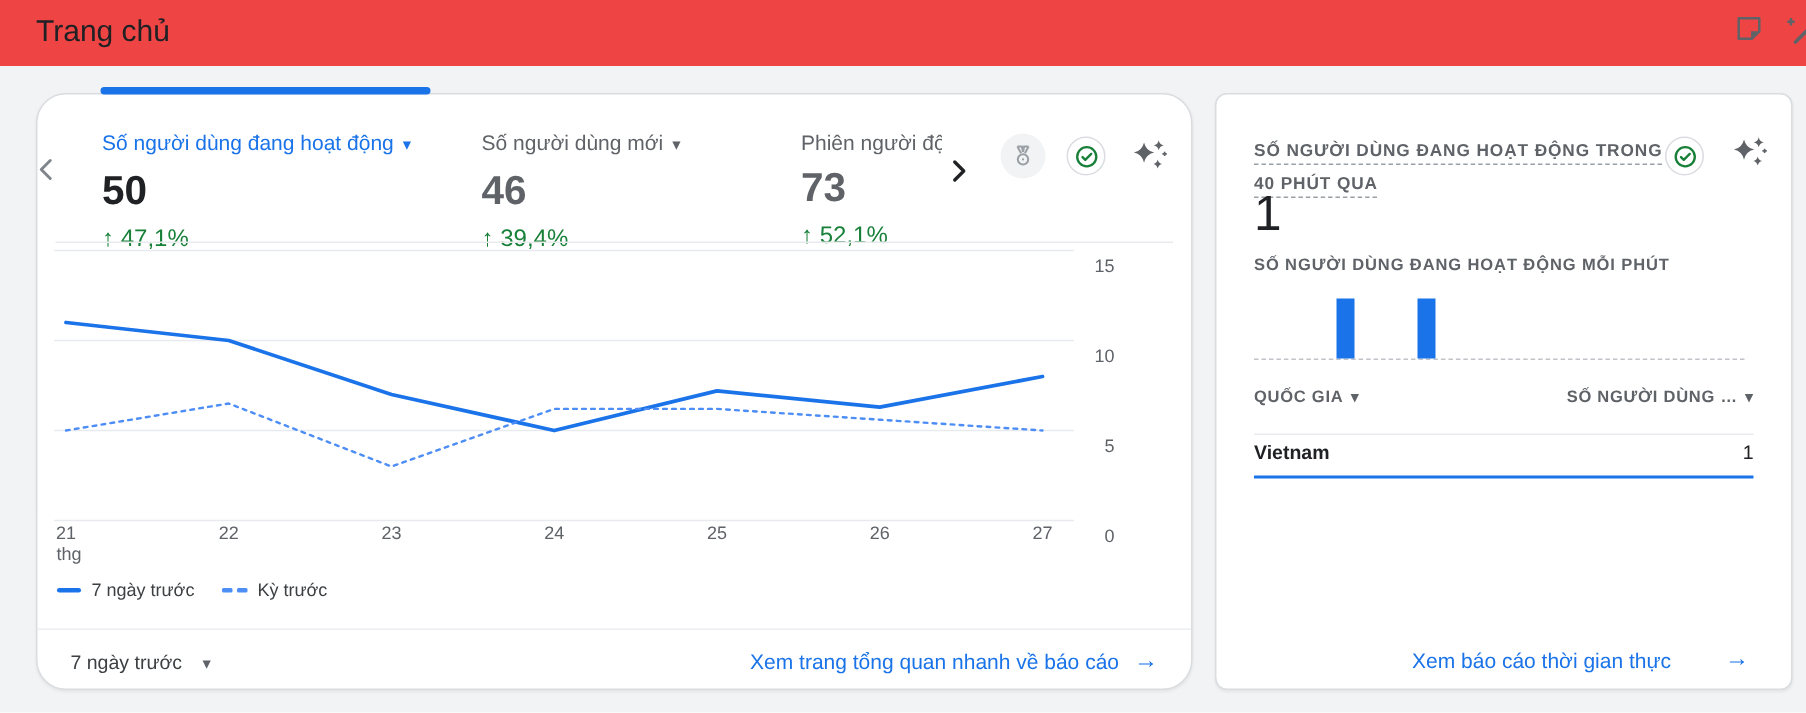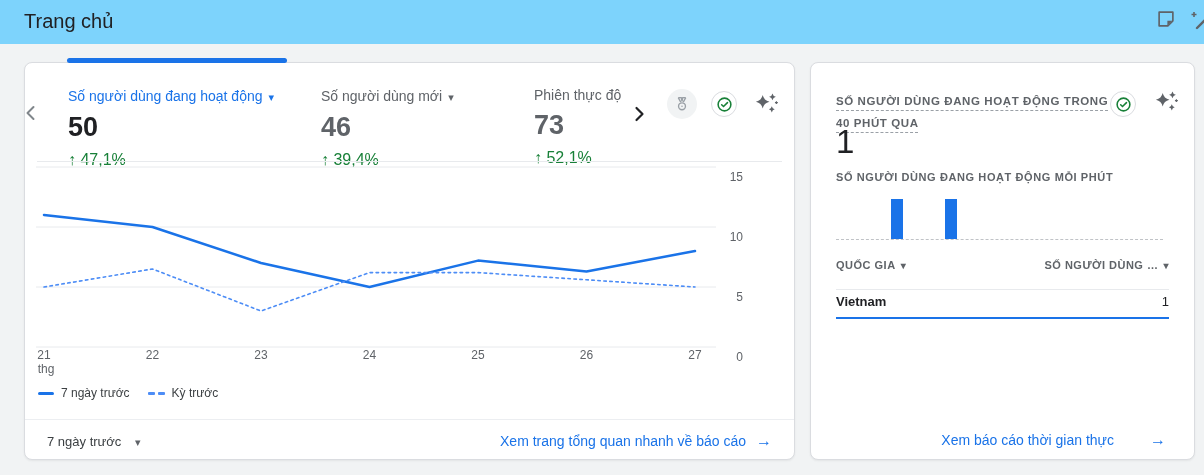--- a/index.html
+++ b/index.html
@@ -1,30 +1,30 @@
 <!DOCTYPE html>
 <html><head>
 <meta charset="utf-8">
 <style>
   * { margin:0; padding:0; box-sizing:border-box; }
   html,body { width:1204px; height:475px; overflow:hidden; }
   body { font-family:"Liberation Sans", sans-serif; background:#f1f3f4; position:relative; color:#202124; }
 
   
-  .app-header { position:absolute; left:0; top:0; width:1204px; height:44px; background:#7dd3fc; }
+  .app-header { position:absolute; left:0; top:0; width:1204px; height:44px; background:#ef4444; }
   .page-title { position:absolute; left:24px; top:10px; font-size:20px; color:#202124; }
   .hdr-icon { position:absolute; top:8px; cursor:pointer; }
   .hdr-icon.note { left:1155px; }
   .hdr-icon.customize { left:1190px; }
 
   .tab-indicator { position:absolute; left:67px; top:58px; width:220px; height:5px; background:#1a73e8; border-radius:4px; z-index:3; }
 
   .card { position:absolute; top:62px; height:398px; background:#fff; border:1px solid #dadce0; border-radius:8px;
           box-shadow:0 1px 2px rgba(60,64,67,.08); }
-  .card-overview { left:24px; width:771px; }
+  .card-overview { left:24px; width:771px;border-radius:20px; }
   .card-realtime { left:810px; width:385px; }
 
   
   .metric { position:absolute; top:24px; cursor:pointer; }
   .metric .m-label { font-size:14px; font-weight:500; color:#5f6368; white-space:nowrap; }
   .metric.active .m-label { color:#1a73e8; }
   .metric .m-caret { font-size:11px; margin-left:6px; }
   .metric .m-value { font-size:27px; font-weight:700; color:#5f6368; margin-top:7px; }
   .metric.active .m-value { color:#202124; }
   .metric .m-delta { font-size:16px; color:#188038; margin-top:8px; }
@@ -124,21 +124,21 @@
     <div class="m-delta"><span>↑</span> <span>47,1%</span></div>
   </div>
 
   <div class="metric m2">
     <span class="m-label"><span>Số người dùng mới</span><span class="m-caret">▾</span></span>
     <div class="m-value">46</div>
     <div class="m-delta"><span>↑</span> <span>39,4%</span></div>
   </div>
 
   <div class="metric m3">
-    <span class="m-label">Phiên thực độ</span>
+    <span class="m-label">Phiên người độ</span>
     <div class="m-value">73</div>
     <div class="m-delta"><span>↑</span> <span>52,1%</span></div>
   </div>
 
   <span class="chev chev-next">
     <svg width="24" height="24" viewBox="0 0 24 24">
         <polyline points="9.5,6 15.5,12 9.5,18" fill="none" stroke="#202124" stroke-width="2.2" stroke-linecap="round" stroke-linejoin="round"></polyline>
       </svg>
   </span>
 

